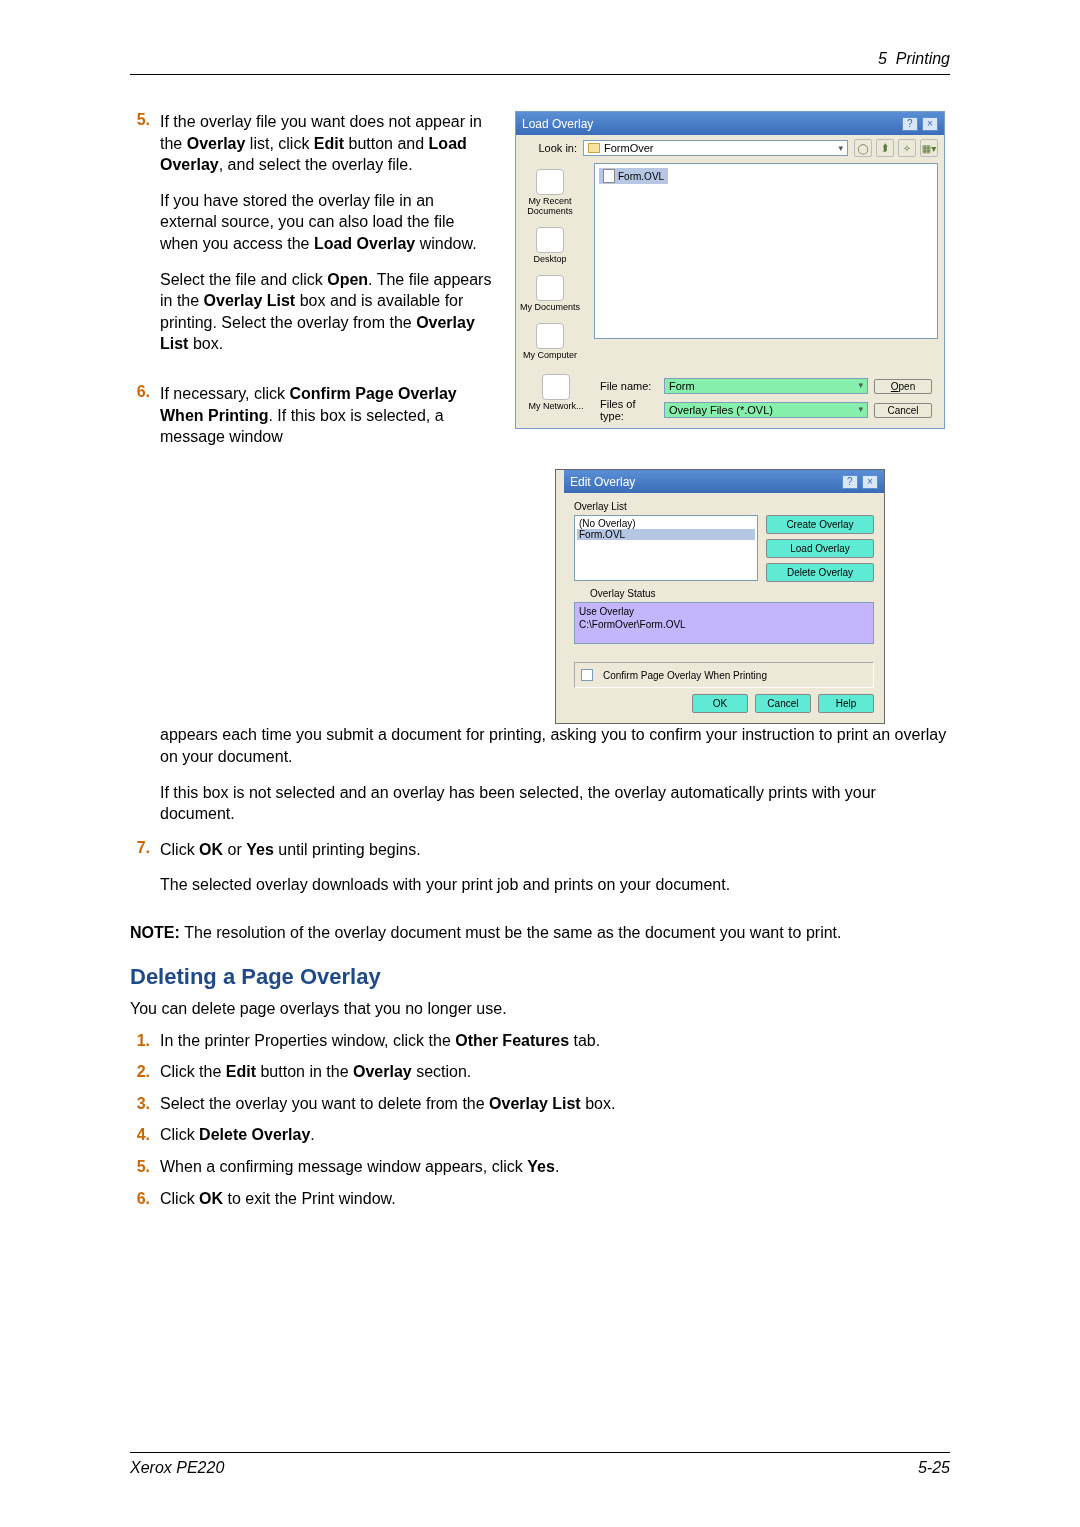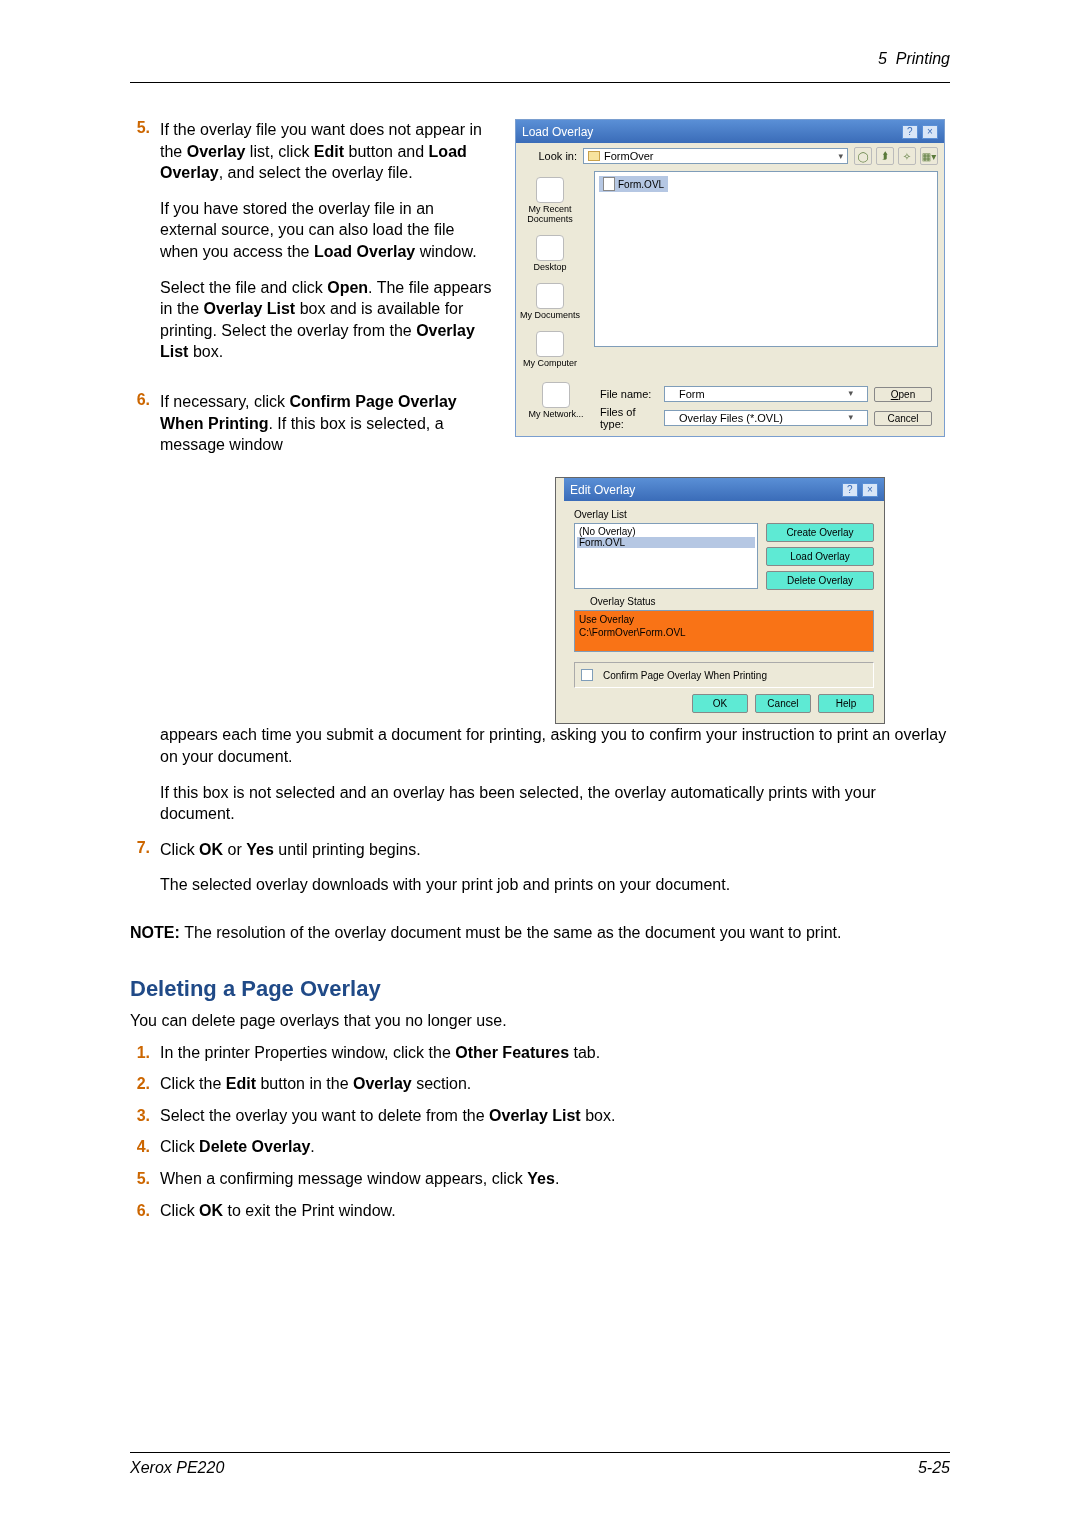--- a/index.html
+++ b/index.html
@@ -11,21 +11,21 @@
     position: relative;
     color: #000;
   }
   .page {
     padding: 50px 130px 50px 130px;
   }
   .header-right {
     text-align: right;
     font-style: italic;
     font-size: 16px;
-    margin-bottom: 14px;
+    margin-bottom: 6px;
   }
   .hr-top { border: none; border-top: 1px solid #000; margin-bottom: 36px; }
   .content-wrap { display: flex; gap: 20px; }
   .left-col { width: 365px; }
   .right-col { flex: 1; }
   .step { display: flex; margin-bottom: 14px; }
   .step-num {
     color: #CC6600;
     font-weight: bold;
     width: 30px;
@@ -151,23 +151,23 @@
   .lo-brow {
     display: flex;
     align-items: center;
     gap: 6px;
     margin-top: 4px;
   }
   .lo-bottom-left { display: inline-block; width: 78px; vertical-align: top; }
   .lo-bottom-right { display: inline-block; width: calc(100% - 84px); vertical-align: top; }
   .lo-select {
     flex: 1;
-    background: #ffffff;
-    border: 1px solid #7f9db9;
-    padding: 1px 14px;
+    background: #86efac;
+    border: 1px solid #7f9db9;
+    padding: 1px 4px;
     display: flex;
     justify-content: space-between;
   }
   .lo-btn {
     width: 58px;
     background: #ece9d8;
     border: 1px solid #888;
     border-radius: 2px;
     text-align: center;
     padding: 1px 0;
@@ -200,21 +200,21 @@
   .eo-btns { display: flex; flex-direction: column; gap: 5px; width: 108px; }
   .eo-btn {
     background: #5eead4;
     border: 1px solid #888;
     border-radius: 2px;
     text-align: center;
     padding: 3px 0;
     font-size: 10px;
   }
   .eo-status {
-    background: #f97316;
+    background: #c4b5fd;
     border: 1px solid #7f9db9;
     height: 42px;
     padding: 2px 4px;
     font-size: 10px;
     line-height: 1.3;
   }
   .eo-check {
     border: 1px solid #fff;
     border-top-color: #aaa;
     border-left-color: #aaa;
@@ -236,21 +236,21 @@
   .eo-bottom-btns .eo-btn { display: inline-block; width: 56px; margin-left: 4px; }
 
   .main-text {
     font-size: 16px;
     line-height: 1.35;
     margin-left: 30px;
   }
   .main-text p { margin-bottom: 14px; }
   .full-step { display: flex; margin-bottom: 12px; }
 
-  .note-block { font-size: 16px; line-height: 1.35; margin: 8px 0 32px 0; }
+  .note-block { font-size: 16px; line-height: 1.35; margin: 8px 0 20px 0; }
 
   h2.section {
     color: #204a87;
     font-size: 22px;
     font-weight: bold;
     margin: 18px 0 10px 0;
   }
   .section-intro { font-size: 16px; margin-bottom: 12px; }
   .ol-step { display: flex; margin-bottom: 10px; font-size: 16px; line-height: 1.35; }
 
@@ -384,21 +384,21 @@
               <div class="eo-btn">Create Overlay</div>
               <div class="eo-btn">Load Overlay</div>
               <div class="eo-btn">Delete Overlay</div>
             </div>
           </div>
           <div style="font-size:10px; margin:6px 0 3px 16px;">Overlay Status</div>
           <div class="eo-status">
             <div>Use Overlay</div>
             <div>C:\FormOver\Form.OVL</div>
           </div>
-          <div class="eo-check" style="margin-top:10px;gap:10px;">
+          <div class="eo-check" style="margin-top:18px;gap:10px;">
             <span class="chk"></span>
             <span>Confirm Page Overlay When Printing</span>
           </div>
           <div class="eo-bottom-btns">
             <span class="eo-btn">OK</span>
             <span class="eo-btn">Cancel</span>
             <span class="eo-btn">Help</span>
           </div>
         </div>
       </div>

